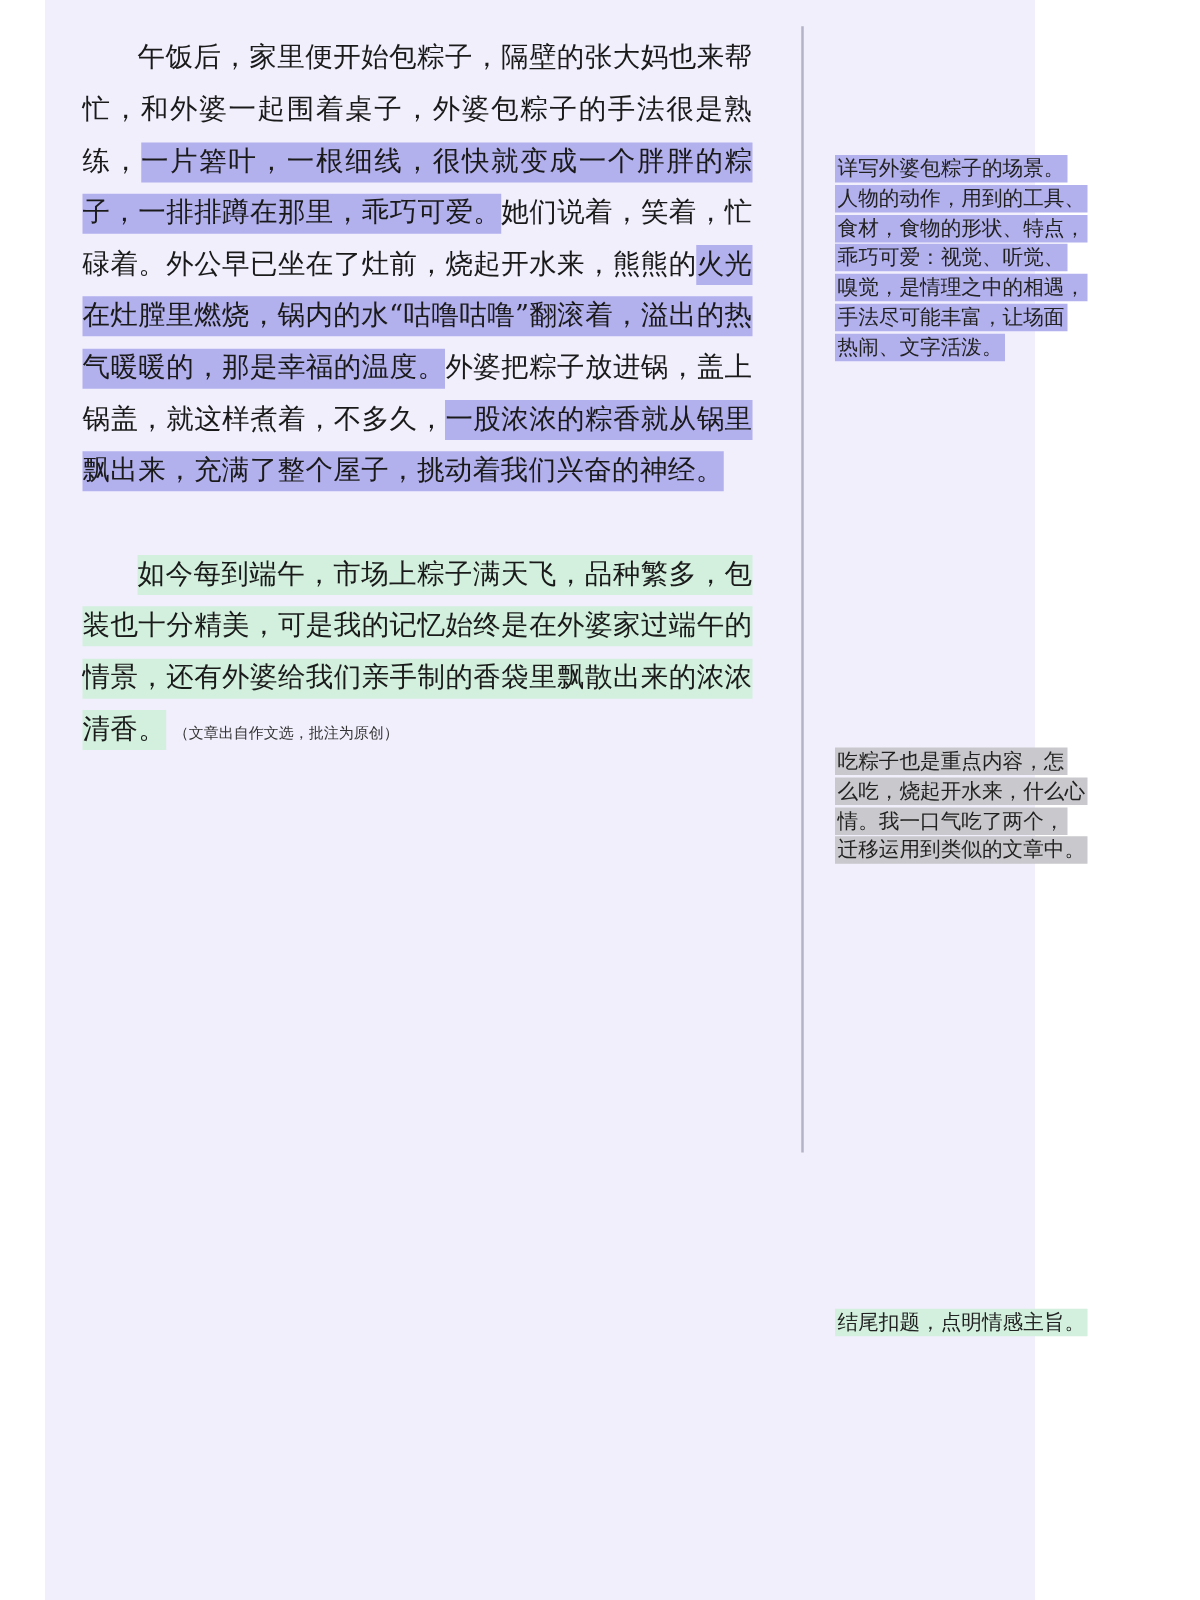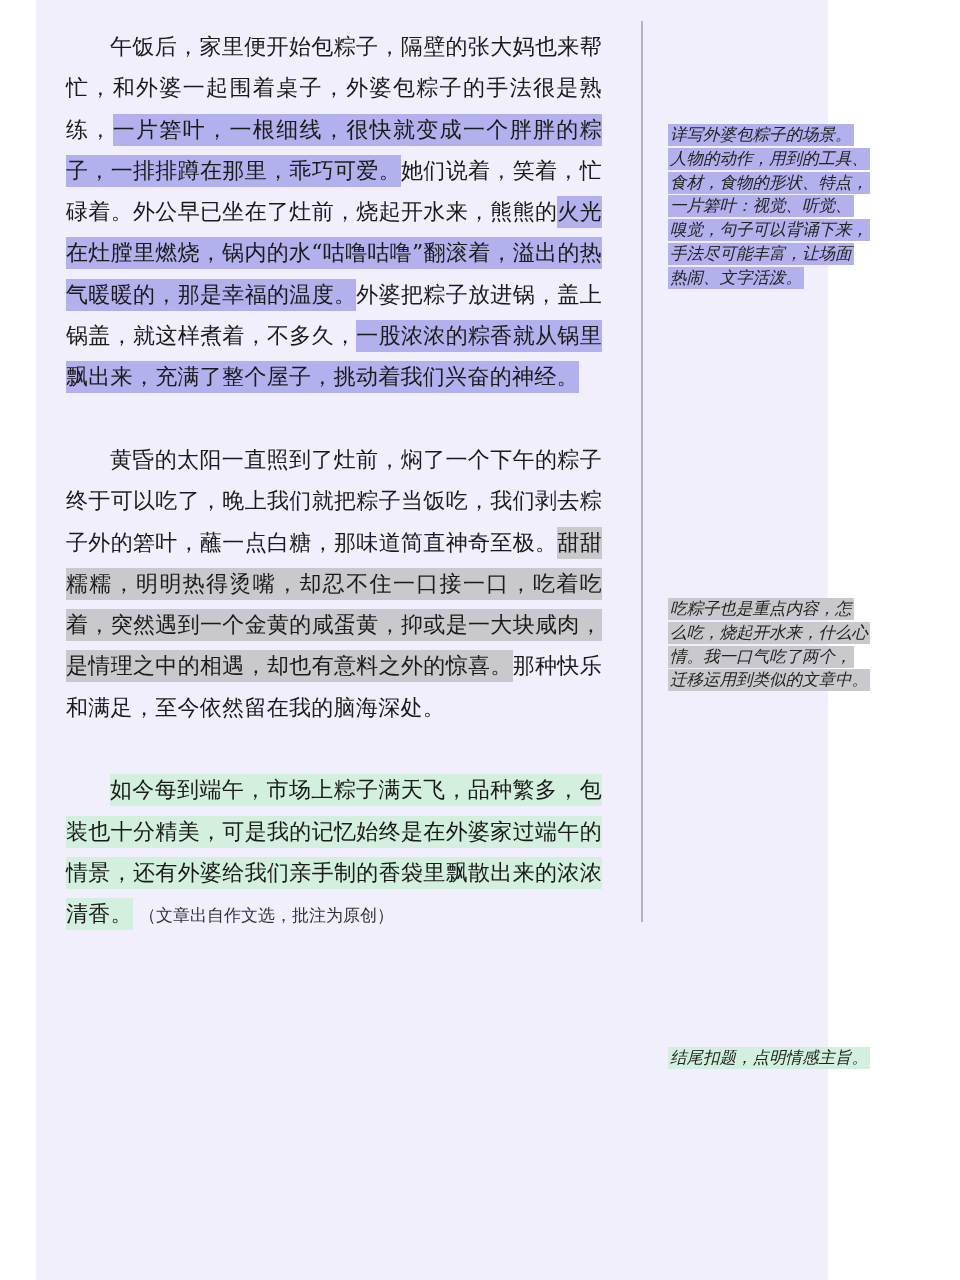--- a/index.html
+++ b/index.html
@@ -49,67 +49,65 @@
   .para + .para { margin-top: 41.3px; }
   .hl {
     -webkit-box-decoration-break: clone;
     box-decoration-break: clone;
     padding: 3px 0 4px 0;
   }
   .hl-purple { background: #b3b0ee; }
   .hl-gray   { background: #c9c8cc; text-align: right; }
   .hl-green  { background: #d2f0dd; }
   .source-note {
-    font-size: 17px;
+    font-size: 12px;
     letter-spacing: 0;
     color: #333;
     margin-left: 6px;
     text-indent: 0;
   }
   .note {
     position: absolute;
     left: 632px;
     width: 240px;
     font-family: "DejaVu Sans Mono", "Liberation Mono", monospace;
     font-size: 16.5px;
     line-height: 23.8px;
     color: #222;
   }
   .note .hl {
     padding: 1px 2px 2px 2px;
-    font-style: italic;
   }
   .note-1 { top: 123px; }
   .note-2 { top: 597px; }
   .note-3 { top: 1046px; }
 </style>
 </head>
 <body>
 
 <div class="page">
 
   <div class="essay">
 
     <p class="para"><span>午饭后，家里便开始包粽子，隔壁的张大妈也来帮忙，和外婆一起围着桌子，外婆包粽子的手法很是熟练，</span><span class="hl hl-purple">一片箬叶，一根细线，很快就变成一个胖胖的粽子，一排排蹲在那里，乖巧可爱。</span><span>她们说着，笑着，忙碌着。外公早已坐在了灶前，烧起开水来，熊熊的</span><span class="hl hl-purple">火光在灶膛里燃烧，锅内的水“咕噜咕噜”翻滚着，溢出的热气暖暖的，那是幸福的温度。</span><span>外婆把粽子放进锅，盖上锅盖，就这样煮着，不多久，</span><span class="hl hl-purple">一股浓浓的粽香就从锅里飘出来，充满了整个屋子，挑动着我们兴奋的神经。</span></p>
 
-    <p class="para"><span>黄昏的太阳一直照到了灶前，焖了一个下午的粽子终于可以吃了，晚上我们就把粽子当饭吃，我们剥去粽子外的箬叶，蘸一点白糖，那味道简直神奇至极。</span><span class="hl hl-gray">甜甜糯糯，明明热得烫嘴，却忍不住一口接一口，吃着吃着，突然遇到一个金黄的咸蛋黄，抑或是一大块咸肉，是情理之中的相遇，却也有意料之外的惊喜。</span><span>那种快乐和满足，至今依然留在我的脑海深处。</span></p>
 
 
     <p class="para"><span class="hl hl-green">如今每到端午，市场上粽子满天飞，品种繁多，包装也十分精美，可是我的记忆始终是在外婆家过端午的情景，还有外婆给我们亲手制的香袋里飘散出来的浓浓清香。</span><span class="source-note">（文章出自作文选，批注为原创）</span></p>
 
   </div>
 
   <div class="divider"></div>
 
   <div class="note note-1">
     <span class="hl hl-purple">详写外婆包粽子的场景。</span><br>
     <span class="hl hl-purple">人物的动作，用到的工具、</span><br>
     <span class="hl hl-purple">食材，食物的形状、特点，</span><br>
-    <span class="hl hl-purple">一片箬叶：视觉、听觉、</span><br>
-    <span class="hl hl-purple">嗅觉，句子可以背诵下来，</span><br>
+    <span class="hl hl-purple">乖巧可爱：视觉、听觉、</span><br>
+    <span class="hl hl-purple">嗅觉，是情理之中的相遇，</span><br>
     <span class="hl hl-purple">手法尽可能丰富，让场面</span><br>
     <span class="hl hl-purple">热闹、文字活泼。</span>
   </div>
 
   <div class="note note-2">
     <span class="hl hl-gray">吃粽子也是重点内容，怎</span><br>
     <span class="hl hl-gray">么吃，烧起开水来，什么心</span><br>
     <span class="hl hl-gray">情。我一口气吃了两个，</span><br>
     <span class="hl hl-gray">迁移运用到类似的文章中。</span>
   </div>

